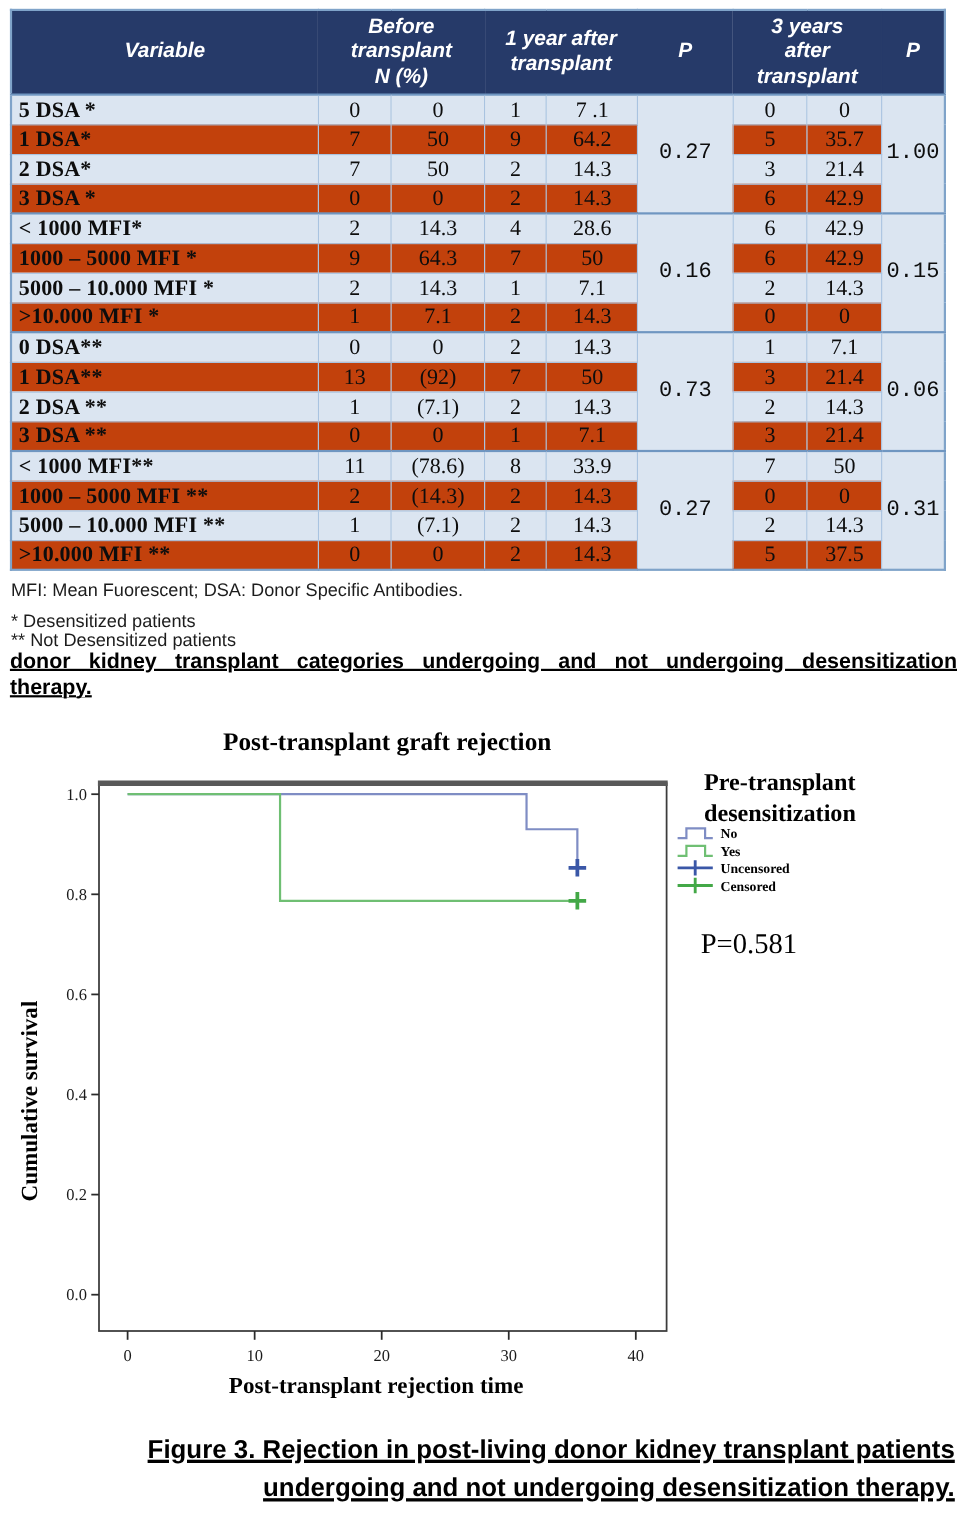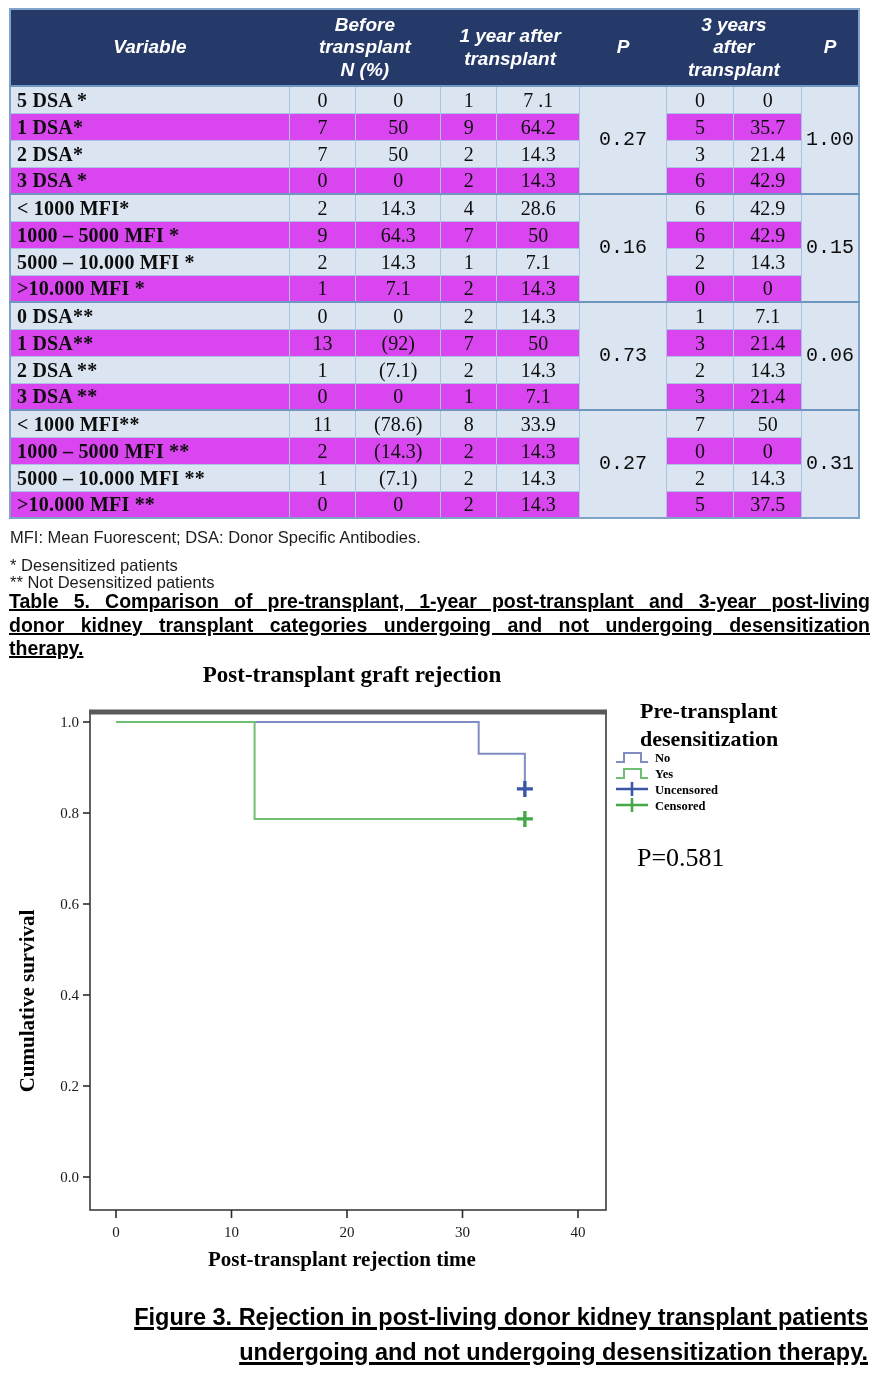--- a/index.html
+++ b/index.html
@@ -26,21 +26,21 @@
     border:1px solid #a9c3e0;
     font:20px/1.1 "Liberation Serif", serif;
     text-align:center; vertical-align:middle;
     height:27px; padding:0 2px; color:#0d0d0d;
   }
   table.cmp td.var {
     text-align:left; font-weight:bold; padding-left:6px;
     letter-spacing:0.2px;
   }
   table.cmp tr.alt td { background:#dbe5f1; }
-  table.cmp tr.plain td { background:#d946ef; }
+  table.cmp tr.plain td { background:#c2410c; }
   table.cmp td.pcell { background:#dbe5f1 !important; font-size:20px;font-family:Liberation Mono, monospace; }
   table.cmp tr.group-start td { border-top:2px solid #6f96c1; }
   
   .note { position:absolute; left:10px; font:16.5px/1.2 "Liberation Sans", sans-serif; color:#1c1c1c; }
   .tbl-caption {
     position:absolute; left:9px; width:861px;
     font:bold 19.5px/23.5px "Liberation Sans", sans-serif; color:#000;
   }
   .tbl-caption .cap-line {
     text-align:justify; text-align-last:justify;
@@ -241,21 +241,20 @@
           <td>37.5</td>
         </tr>
       </tbody>
   </table>
 
   <div class="note" style="top:528px">MFI: Mean Fuorescent; DSA: Donor Specific Antibodies.</div>
   <div class="note" style="top:556px">* Desensitized patients</div>
   <div class="note" style="top:573px">** Not Desensitized patients</div>
 
   <div class="tbl-caption" style="top:590px">
-    <div class="cap-line">Table 5. Comparison of pre-transplant, 1-year post-transplant and 3-year post-living</div>
     <div class="cap-line">donor kidney transplant categories undergoing and not undergoing desensitization</div>
     <div class="cap-line last">therapy.</div>
   </div>
 
   <svg id="chart-svg" width="870" height="640" viewBox="0 0 870 640">
       <text x="352" y="32" text-anchor="middle" fill="#000" style="font:bold 23px &quot;Liberation Serif&quot;, serif">Post-transplant graft rejection</text>
       <rect x="90" y="62" width="516" height="498" fill="#ffffff" stroke="#3c3c3c" stroke-width="1.6"></rect>
       <line x1="89" y1="62" x2="607" y2="62" stroke="#595959" stroke-width="5"></line>
       <line x1="83" y1="527" x2="90" y2="527" stroke="#2b2b2b" stroke-width="1.6"></line>
       <text x="79" y="532" text-anchor="end" fill="#1a1a1a" style="font:15px &quot;Liberation Serif&quot;, serif">0.0</text>

